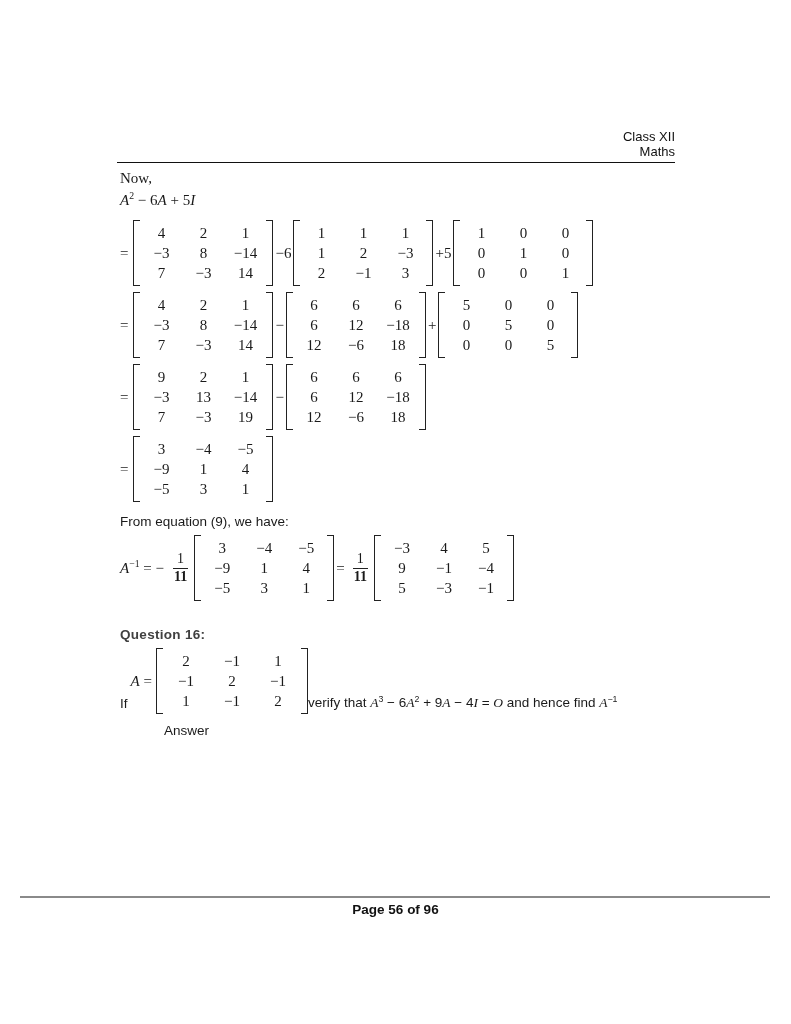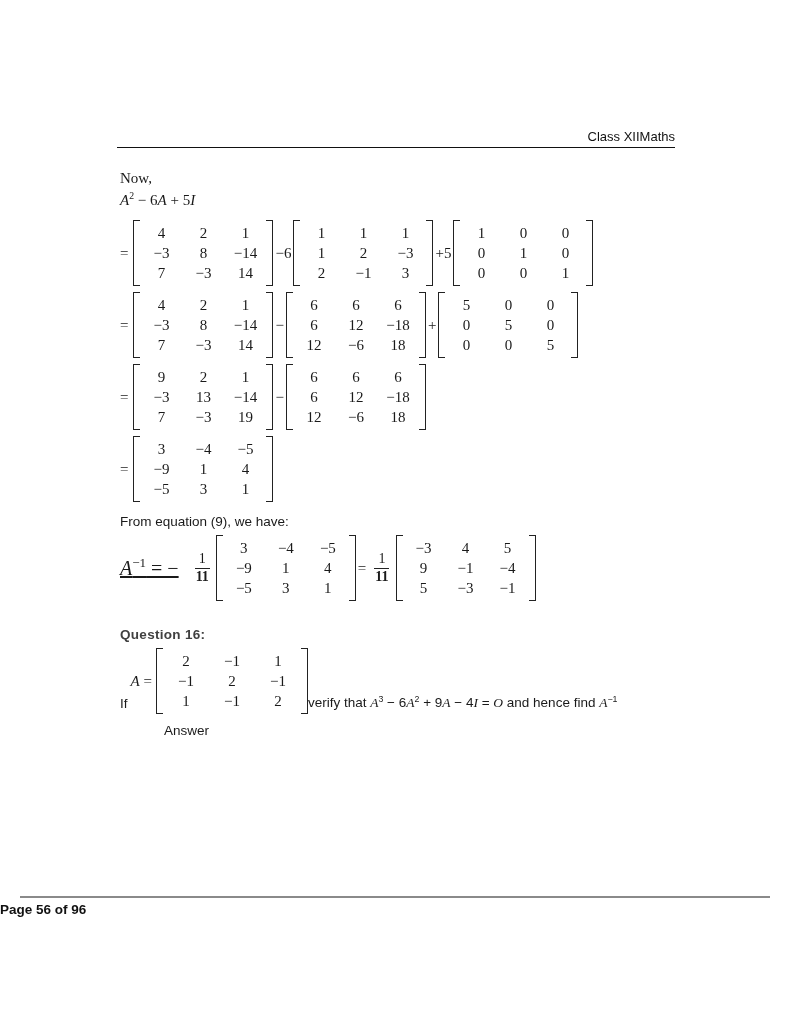--- a/index.html
+++ b/index.html
@@ -1,22 +1,22 @@
 <!DOCTYPE html>
 <html><head>
 <meta charset="utf-8">
 <style>
   html,body{margin:0;padding:0;background:#ffffff;}
   .page{position:relative;width:791px;height:1024px;background:#ffffff;overflow:hidden;
         font-family:"Liberation Sans",sans-serif;color:#1a1a1a;}
 
   
   .header{position:absolute;left:117px;top:129px;width:558px;display:flex;
-          justify-content:flex-end;align-items:flex-end;
-          border-bottom:1.5px solid #111;padding-bottom:3px;font-size:13px;color:#111;}
+          justify-content:flex-start;align-items:flex-end;
+          border-bottom:1.5px solid #111;padding-bottom:3px;font-size:13px;color:#111;flex-direction:column;}
   .header .h-center{position:absolute;left:0;right:0;text-align:center;}
   .header .h-left,.header .h-right{position:relative;z-index:1;background:transparent;}
 
   
   .content{position:absolute;left:120px;top:154px;width:580px;}
   .now-label{font-family:"Liberation Serif",serif;font-size:15px;margin-bottom:5px;margin-top:16px;}
   .expr-line{font-family:"Liberation Serif",serif;font-size:15px;margin-bottom:11px;}
 
   .seg-var{font-style:italic;font-family:"Liberation Serif",serif;}
   .seg-sup{vertical-align:super;font-size:0.65em;line-height:0;}
@@ -33,38 +33,38 @@
          font-size:15px;line-height:20px;white-space:nowrap;}
   .q16-matrix .mcell{width:46px;}
 
   .eq-row{display:flex;align-items:center;margin-bottom:6px;}
   .eq-sign{font-family:"Liberation Serif",serif;font-size:15px;margin-right:5px;}
   .op{font-family:"Liberation Serif",serif;font-size:15px;margin:0 2px;white-space:nowrap;}
 
   .from-eq{font-size:13.5px;margin:12px 0 6px 0;}
 
   .inverse-row{margin-top:4px;}
-  .inv-lhs{font-family:"Liberation Serif",serif;font-size:20px;margin-right:10px;white-space:nowrap;text-decoration:underline;}
+  .inv-lhs{font-family:"Liberation Serif",serif;font-size:15px;margin-right:3px;white-space:nowrap;}
   .frac{display:inline-flex;flex-direction:column;align-items:center;
         font-family:"Liberation Serif",serif;font-size:14px;line-height:1.15;margin:0 3px;}
   .frac-num{padding:0 4px;border-bottom:1.3px solid #222;}
   .frac-den{padding:0 4px;font-weight:bold;}
 
   
   .q-label{margin-top:26px;font-size:13.5px;font-weight:bold;color:#404040;letter-spacing:0.3px;}
   .q-block{display:flex;align-items:flex-end;margin-top:6px;}
   .if-label{font-size:13.5px;padding-bottom:3px;}
   .q-matrix-wrap{display:flex;align-items:center;margin-left:3px;}
   .a-eq{font-family:"Liberation Serif",serif;font-size:15px;margin-right:4px;white-space:nowrap;}
   .verify-text{font-size:13.5px;padding-bottom:3px;white-space:nowrap;}
   .answer-label{font-size:13.5px;margin-top:9px;margin-left:44px;}
 
   
   .footer-rule{position:absolute;left:20px;right:21px;top:896px;border-top:2px solid #8a8a8a;}
-  .page-number{position:absolute;left:0;right:0;top:902px;text-align:left;
+  .page-number{position:absolute;left:0;right:0;top:902px;text-align:center;
                font-size:13.5px;font-weight:bold;color:#111;}
 </style>
 </head>
 <body>
 
 <div class="page">
 
   <div class="header">
     <span class="h-left">Class XII</span>
     <span class="h-right">Maths</span>

